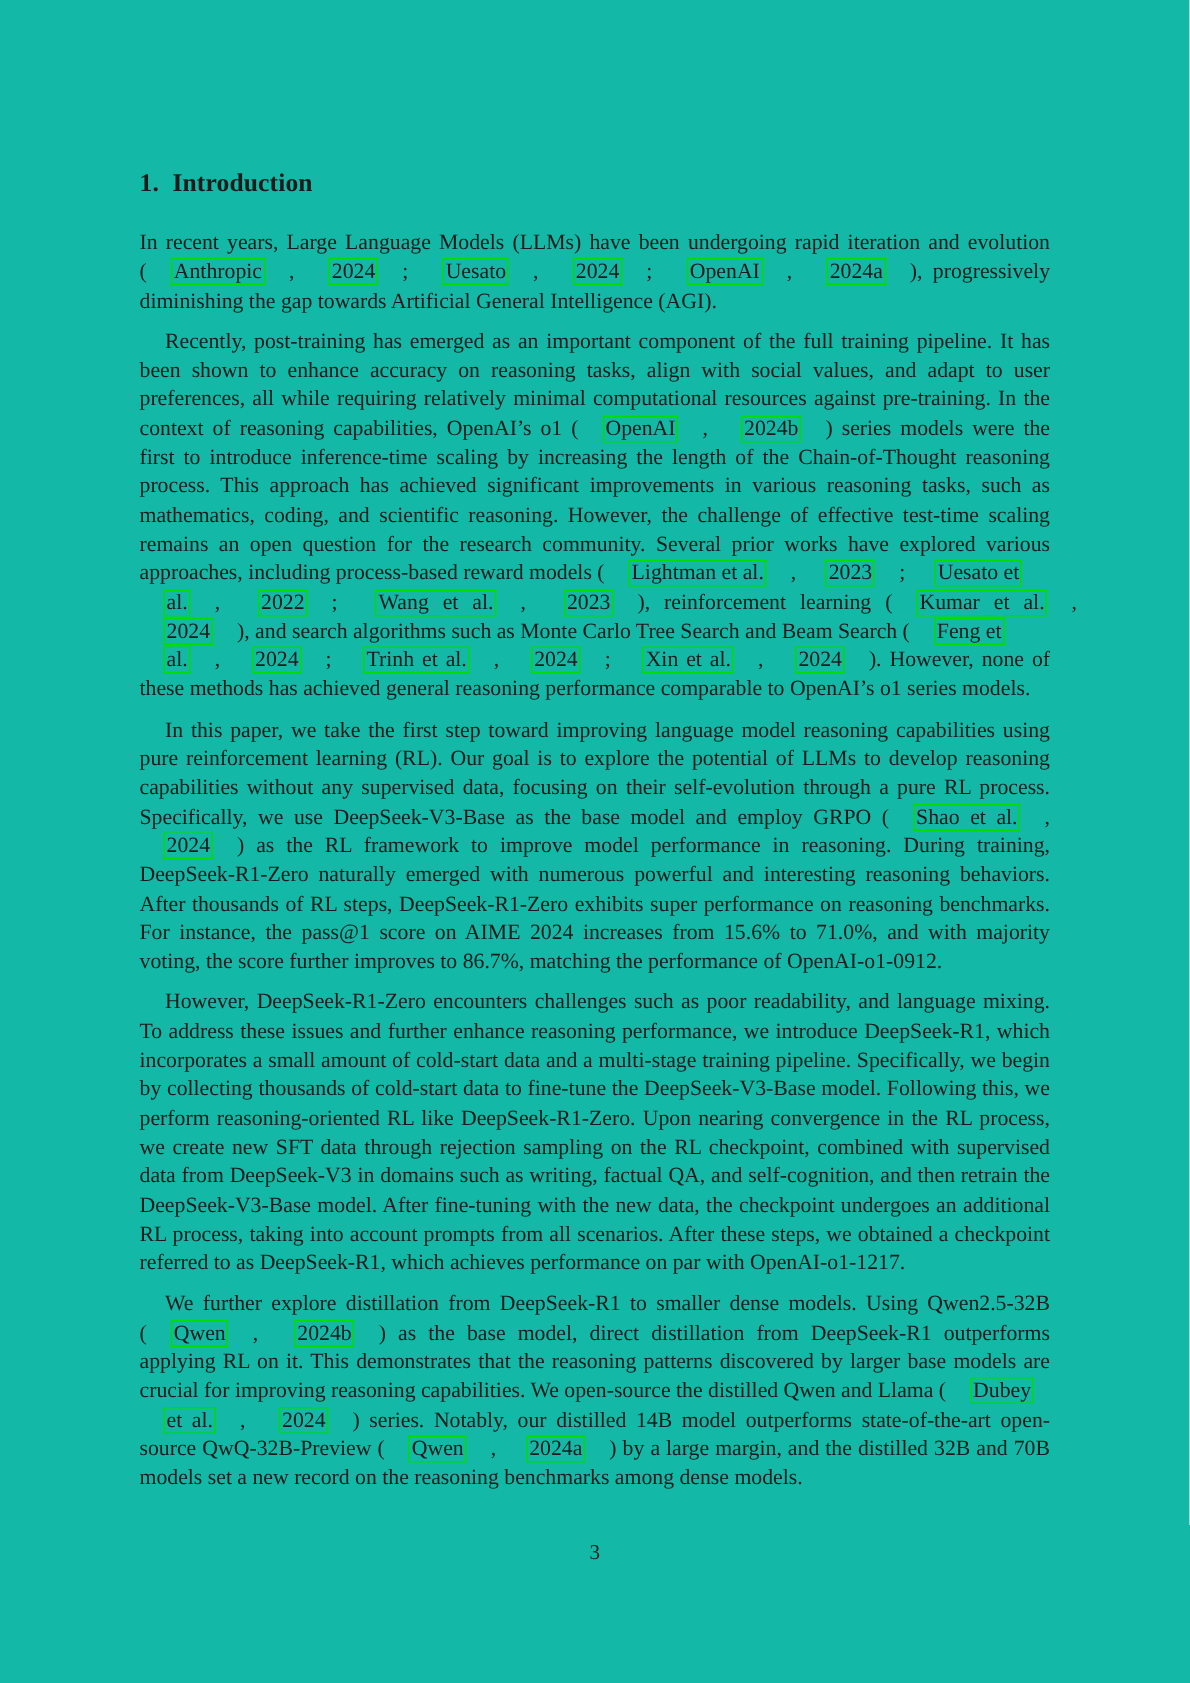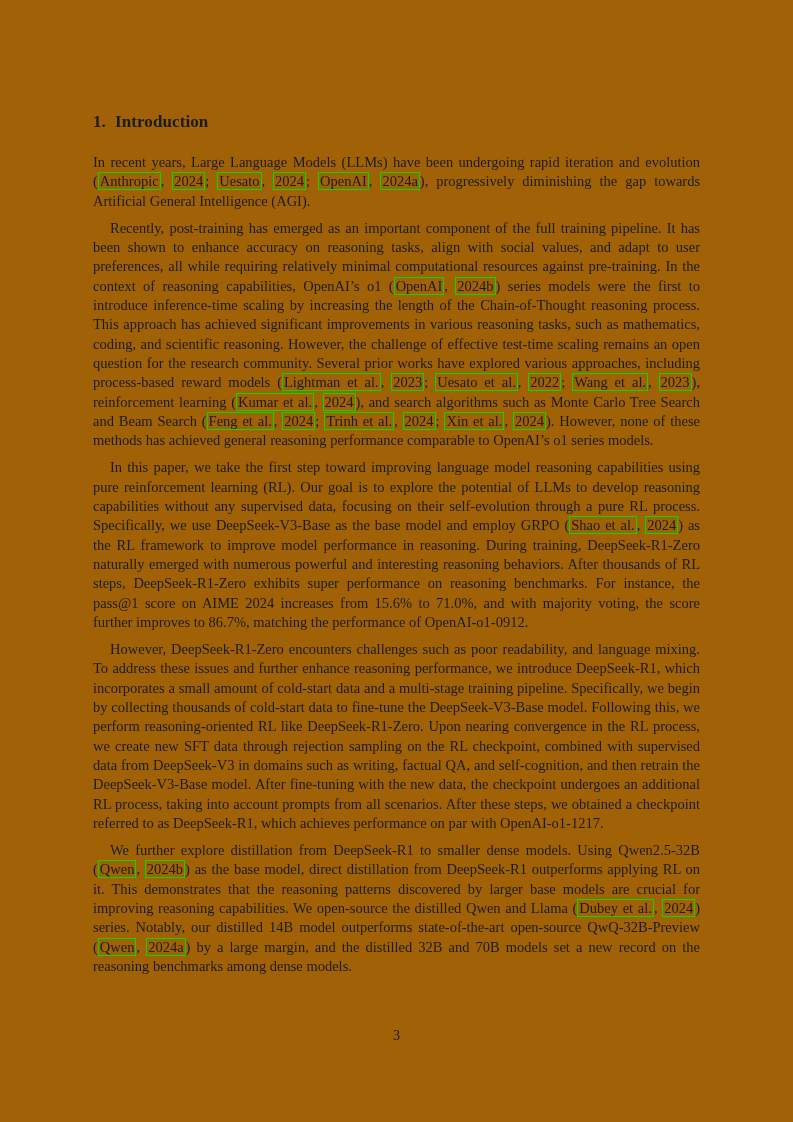--- a/index.html
+++ b/index.html
@@ -2,21 +2,21 @@
 <html lang="en" style="--cite-color: #00dd00;"><head>
 <meta charset="utf-8">
 <style>
   :root { --cite-color: #00dd00; --ink: #1b1b1b; }
   * { box-sizing: border-box; }
   html, body { margin: 0; padding: 0; background: #ffffff; }
   .page {
     position: relative;
     width: 793px;
     height: 1122px;
-    background: #a16207;
+    background: #14b8a6;
     font-family: "Liberation Serif", "DejaVu Serif", serif;
     color: var(--ink);
     overflow: hidden;
   }
   .content {
     position: absolute;
     left: 93px;
     top: 112px;
     width: 607px;
   }
@@ -33,21 +33,21 @@
     font-size: 14.5px;
     line-height: 19.3px;
     text-align: justify;
     hyphens: auto;
     -webkit-hyphens: auto;
   }
   .body-text p.indent { text-indent: 17px; }
   .cite {
     border: 1px solid var(--cite-color);
     padding: 0 1px;
-    margin: 0;
+    margin: 16px;
     box-decoration-break: clone;
     -webkit-box-decoration-break: clone;
   }
   .page-number {
     position: absolute;
     top: 1028px;
     left: 0;
     width: 100%;
     text-align: center;
     font-size: 14px;

